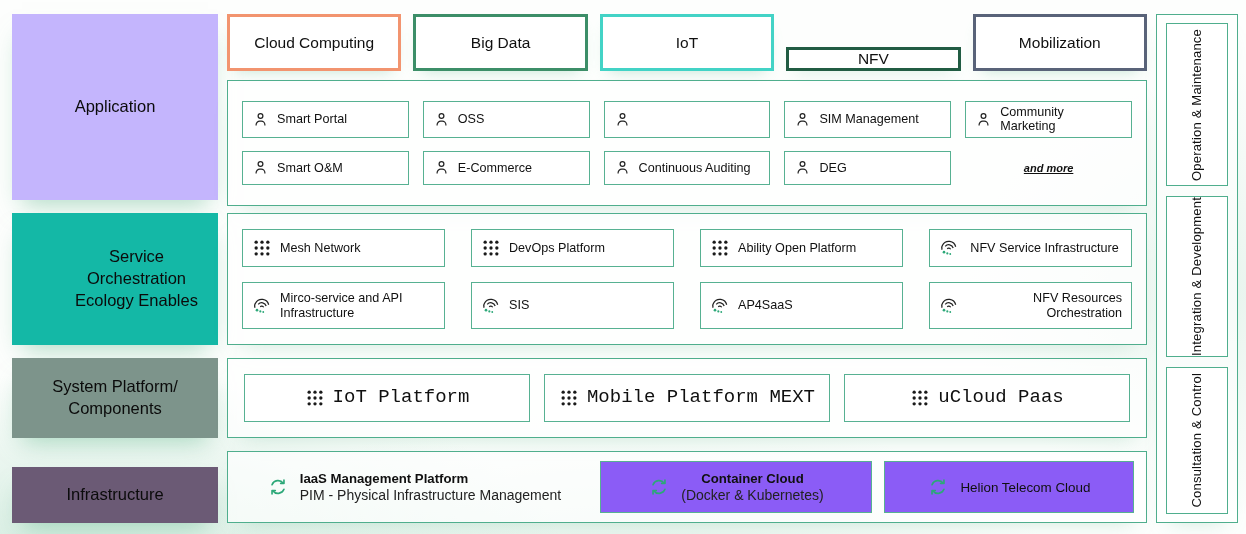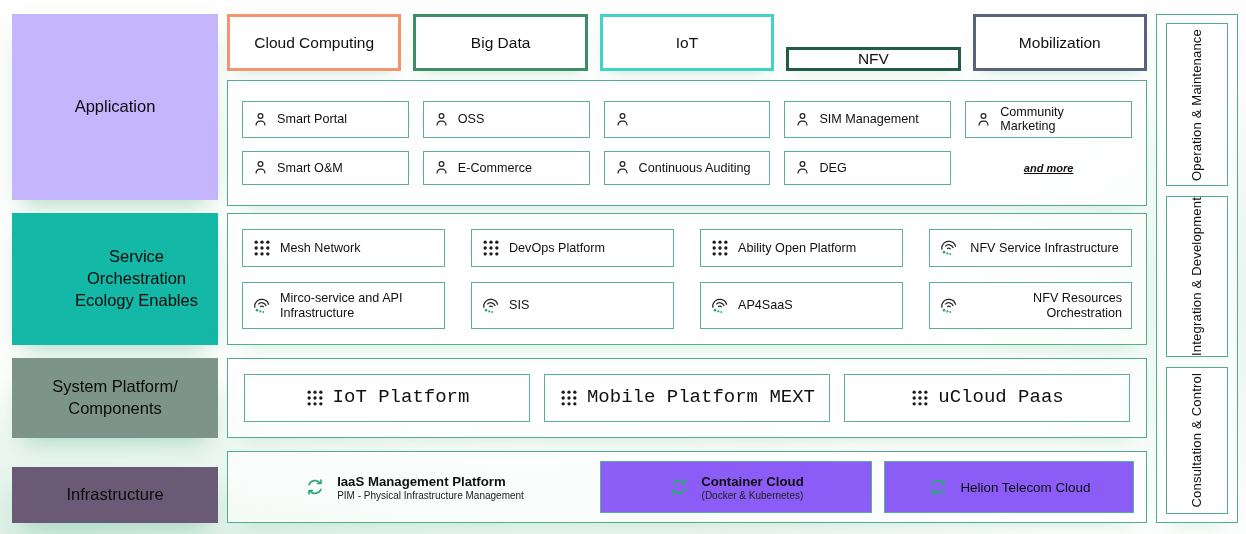--- a/index.html
+++ b/index.html
@@ -57,21 +57,21 @@
   }
   .sysgrid { height:100%; display:grid; grid-template-columns:repeat(3,1fr); gap:14px; padding:15px 16px; }
   .center { justify-content:center; }
   .sys-item { font-size:19px;font-family:Liberation Mono, monospace; }
   .infragrid { height:100%; display:grid; grid-template-columns:1.28fr 1fr .92fr; gap:12px; padding:9px 12px; }
   .infra-item { display:flex; align-items:center; justify-content:center; gap:11px; }
   .infra-item.boxed { border:1.3px solid #57b192; background:#8b5cf6; }
   .txt { display:flex; flex-direction:column; align-items:center; }
   .txt.left { align-items:flex-start; }
   .infra-title { font-weight:700; font-size:13.2px; }
-  .infra-sub { font-size:10px; color:#222; margin-top:1px;text-align:center; }
+  .infra-sub { font-size:14px; color:#222; margin-top:1px;text-align:center; }
   .infra-sub:empty { display:none; }
   .rightcol {
     grid-column:3; grid-row:1 / span 4;
     border:1.5px solid #4fae8d; background:rgba(255,255,255,.55);
     padding:8px 9px; display:flex; flex-direction:column; gap:10px;
     box-shadow:0 12px 22px -14px rgba(110,190,150,.35);
   }
   .vbox { border:1.3px solid #4fae8d; background:#fff; display:flex; align-items:center; justify-content:center; }
   .vbox.v1 { flex:186; } .vbox.v2 { flex:133; } .vbox.v3 { flex:167; }
   .vtext { writing-mode:vertical-rl; transform:rotate(180deg); font-size:13px; line-height:1.45; text-align:center; letter-spacing:.2px; }

